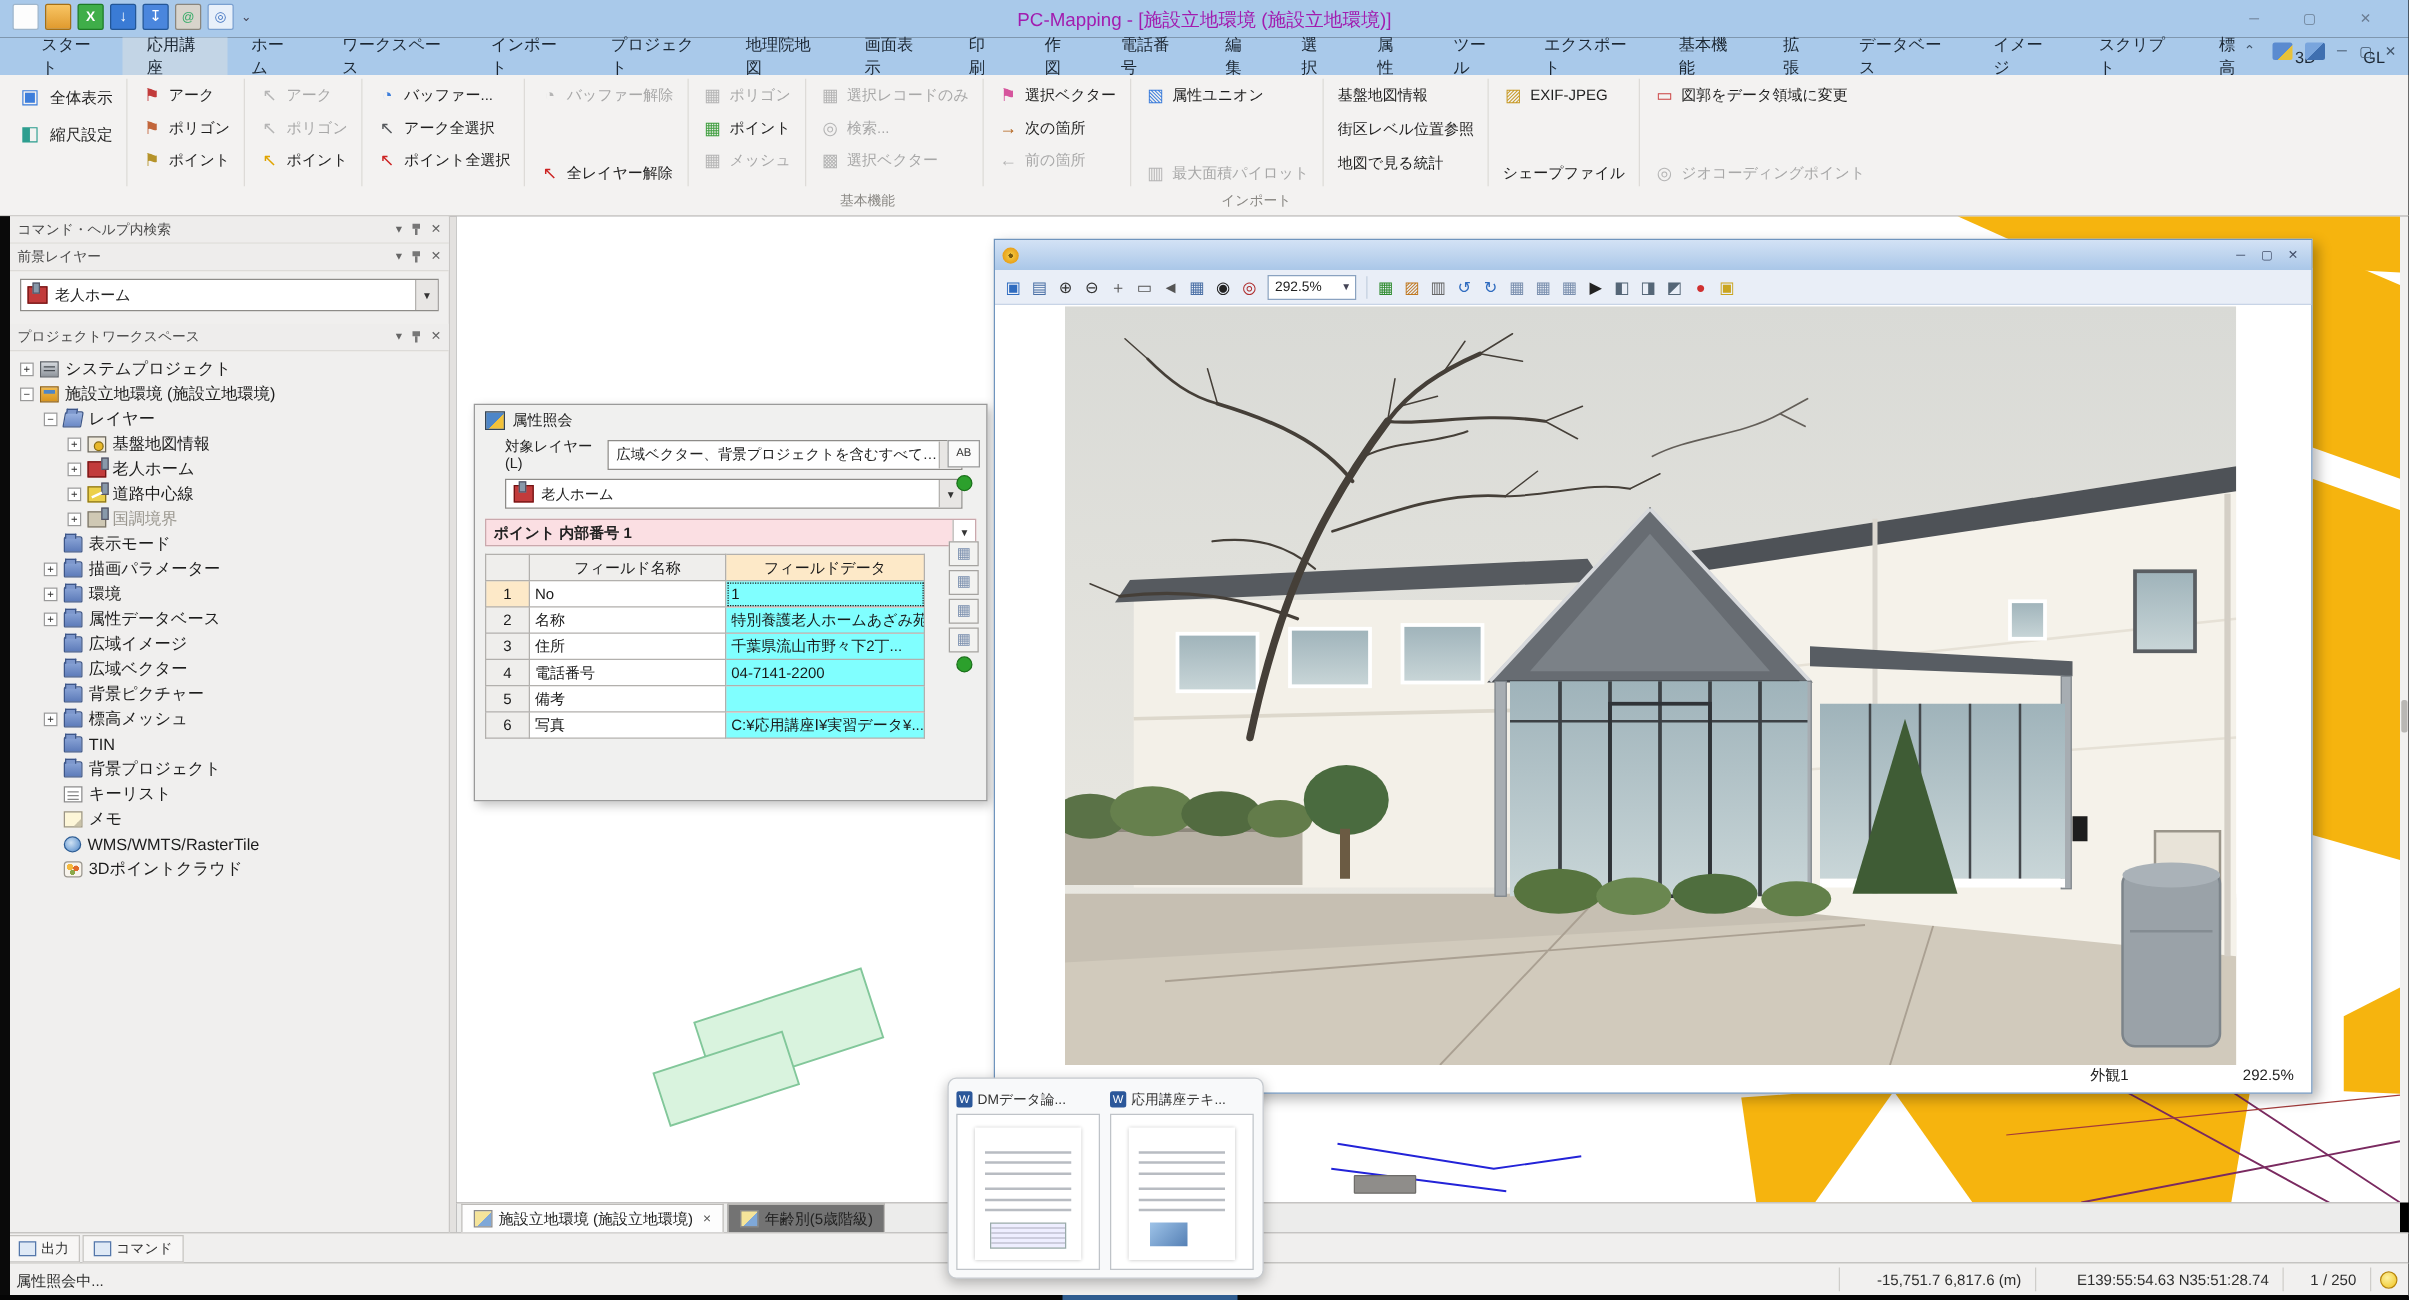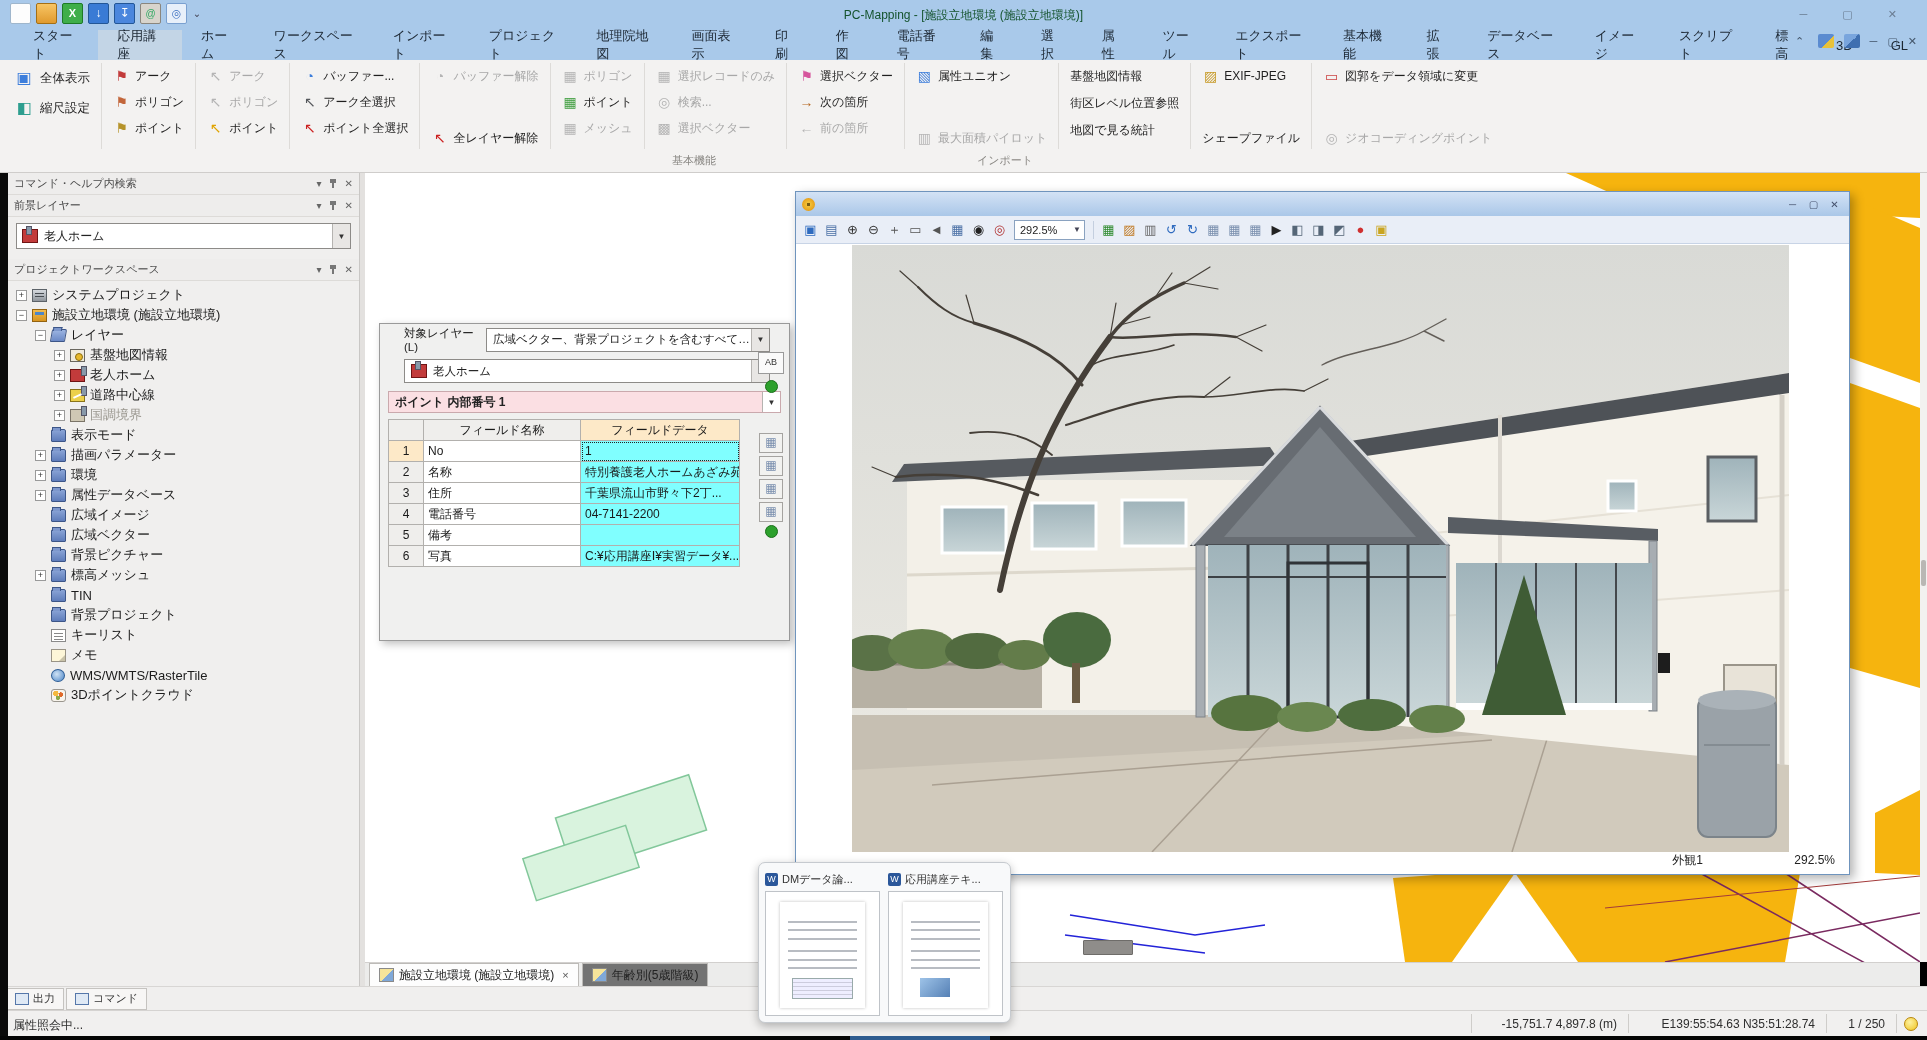--- a/index.html
+++ b/index.html
@@ -1,19 +1,19 @@
 <!DOCTYPE html>
 <html style="--titlebar_blue: #a9c9ea; --ribbon_bg: #f3f2f1; --accent_yellow: #f6b40e; --cell_cyan: #80ffff; --row_pink: #fbdfe3; --header_peach: #fde9c8; --green_dot: #2ca02c; --map_green: #d9f3de;"><head>
 <meta charset="utf-8">
 <style>
   html,body{margin:0;padding:0;background:#000;font-family:"Liberation Sans","DejaVu Sans",sans-serif;}
   #screen{position:relative;width:1927px;height:1040px;background:#000;overflow:hidden;}
   
   #titlebar{position:absolute;left:0;top:0;width:1927px;height:30px;background:var(--titlebar_blue);}
-  #app-title{position:absolute;left:0;right:0;top:7px;text-align:center;font-size:12px;color:#14532d;}
+  #app-title{position:absolute;left:0;right:0;top:7px;text-align:center;font-size:15px;color:#a21caf;}
   #qa{position:absolute;left:10px;top:3px;display:flex;align-items:center;gap:5px;}
   .qa{width:19px;height:19px;display:inline-block;border-radius:2px;position:relative;font-size:12px;line-height:19px;text-align:center;color:#fff;}
   .qa-new-document{background:#fdfdfd;border:1px solid #9fb6cc;}
   .qa-open-project{background:linear-gradient(#f8c564,#e09a2e);border:1px solid #a56f14;}
   .qa-excel-export{background:#3fae49;border:1px solid #1d7a26;}
   .qa-excel-export::after{content:"X";color:#fff;font-weight:bold;font-size:11px;}
   .qa-import-download{background:#3a7bd5;border:1px solid #235696;}
   .qa-import-download::after{content:"↓";font-size:12px;}
   .qa-import-edit{background:#4a86dd;border:1px solid #235696;}
   .qa-import-edit::after{content:"↧";font-size:12px;}
@@ -536,20 +536,24 @@
         </div>
         <div class="trow" style="padding-left: 27px;">
           <span class="exp noexp"></span>
           <span class="ti ti-pointcloud"></span>
           <span class="tlb">3Dポイントクラウド</span>
         </div>
       </div>
   </div>
 
   <div id="dialog">
+    <div id="dlg-title">
+      <span class="dlg-ico"></span>
+      <span>属性照会</span>
+    </div>
     <div class="dlg-row">
       <span class="dlg-label">対象レイヤー(L)</span>
       <span class="dcombo" style="width:276px;flex:none;">
         <span class="cv">広域ベクター、背景プロジェクトを含むすべての表示レイ</span>
         <span class="combo-btn" style="height:22px">▼</span>
       </span>
     </div>
     <div class="dlg-row" style="margin-top:6px;">
       <span class="dcombo" style="width:358px;flex:none;">
         <span class="layer-ico" style="margin-left:0"></span>
@@ -801,21 +805,21 @@
       </div>
       <div class="otab">
         <span class="ot-ico"></span>
         <span>コマンド</span>
       </div>
     </div>
 
   <div id="statusbar">
     <span id="status-msg">属性照会中...</span>
     <span class="ssep" style="right:455px"></span>
-    <span class="sfield" style="right:310px">-15,751.7 4,897.8 (m)</span>
+    <span class="sfield" style="right:310px">-15,751.7 6,817.6 (m)</span>
     <span class="ssep" style="right:298px"></span>
     <span class="sfield" style="right:112px">E139:55:54.63 N35:51:28.74</span>
     <span class="ssep" style="right:100px"></span>
     <span class="sfield" style="right:42px">1 / 250</span>
     <span class="ssep" style="right:30px"></span>
     <span id="bulb"></span>
   </div>
 
   <div id="edge-left"></div>
   <div id="edge-bottom"></div>

